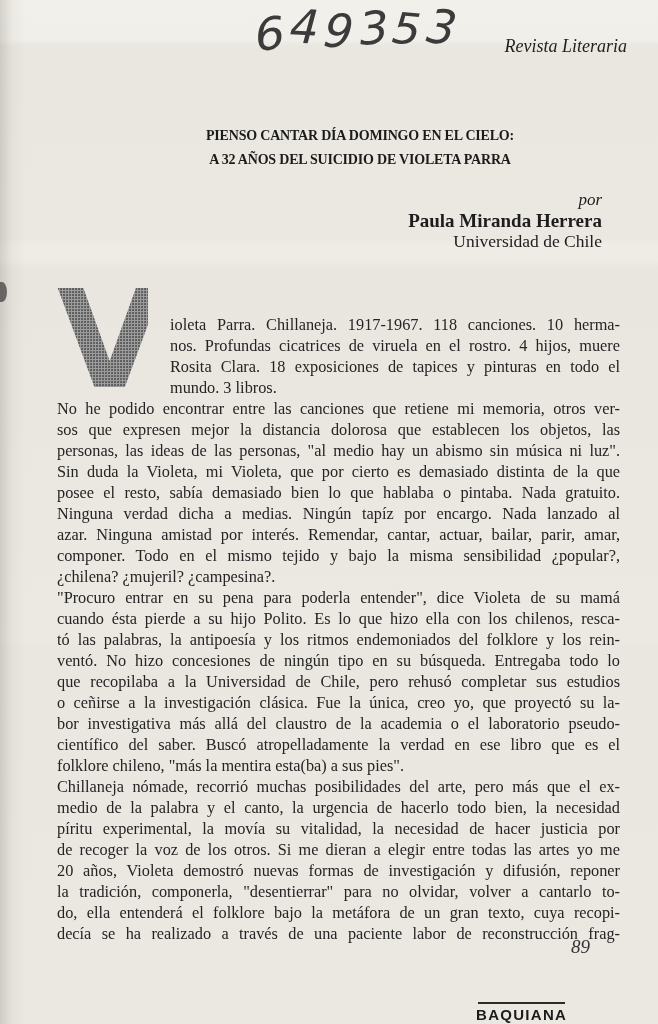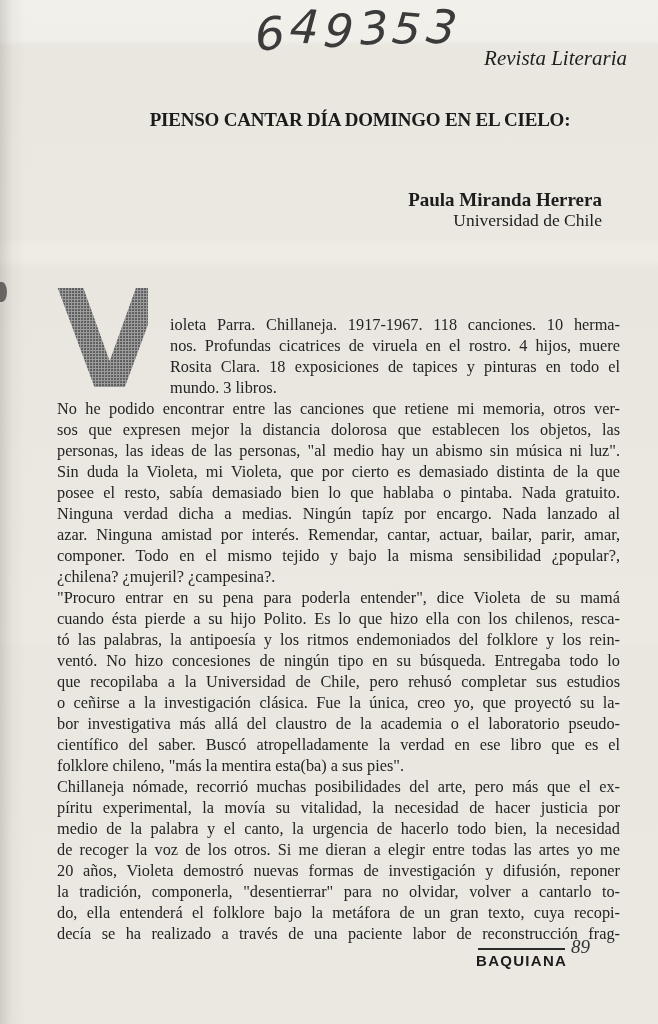--- a/index.html
+++ b/index.html
@@ -47,28 +47,28 @@
   }
   .handwritten span { display: inline-block; }
   .handwritten span:nth-child(1) { transform: rotate(-7deg) translateY(5px); }
   .handwritten span:nth-child(2) { transform: rotate(4deg)  translateY(-1px); }
   .handwritten span:nth-child(3) { transform: rotate(6deg)  translateY(4px); }
   .handwritten span:nth-child(4) { transform: rotate(-4deg) translateY(1px); }
   .handwritten span:nth-child(5) { transform: rotate(6deg)  translateY(3px) scaleY(.92); }
   .handwritten span:nth-child(6) { transform: rotate(9deg)  translateY(2px); }
 
   .journal-name {
-    position: absolute; right: 31px; top: 46px;
-    font-style: italic; font-size: 21px; color: #1f1f1f;
+    position: absolute; right: 31px; top: 36px;
+    font-style: italic; font-size: 18px; color: #1f1f1f;
   }
 
   .title-block {
-    position: absolute; left: 100px; top: 108px; width: 520px;
+    position: absolute; left: 100px; top: 124px; width: 520px;
     text-align: center;
-    font-weight: bold; font-size: 19px; line-height: 24px;
+    font-weight: bold; font-size: 14px; line-height: 24px;
     letter-spacing: -0.2px; color: #1b1b1b;
     white-space: nowrap;
   }
 
   .byline {
     position: absolute; right: 56px; top: 189px;
     text-align: right; color: #1d1d1d;
   }
   .byline .por { font-style: italic; font-size: 17px; line-height: 21px; }
   .byline .author { font-weight: bold; font-size: 19px; line-height: 21px; }
@@ -99,21 +99,21 @@
 
   .text-line { text-align: justify; text-align-last: justify; }
   .text-line.last { text-align-last: left; }
 
   .footer-issue {
     position: absolute; left: 47px; top: 966px;
     font-family: "Liberation Mono", monospace;
     font-size: 18.5px; letter-spacing: 0.4px; color: #1f1f1f;
     white-space: nowrap;
   }
-  .logo-block { position: absolute; left: 476px; top: 948px; }
+  .logo-block { position: absolute; left: 476px; top: 1002px; }
   .logo-rule { width: 87px; border-top: 2.5px solid #2b2b2b; margin-left: 2px; margin-bottom: 2px; }
   .logo-text {
     font-family: "Liberation Sans", sans-serif;
     font-weight: bold; font-size: 15px; letter-spacing: 1.3px; color: #1c1c1c;
   }
   .page-number {
     position: absolute; left: 571px; top: 936px;
     font-style: italic; font-size: 19px; color: #333;
   }
 </style>
@@ -123,23 +123,25 @@
 <div class="page">
 
   <div class="edge-smudge"></div>
 
   <div class="handwritten"><span>6</span><span>4</span><span>9</span><span>3</span><span>5</span><span>3</span></div>
 
   <div class="journal-name">Revista Literaria</div>
 
   <div class="title-block">
     <div>PIENSO CANTAR DÍA DOMINGO EN EL CIELO:</div>
+    <div>A 32 AÑOS DEL SUICIDIO DE VIOLETA PARRA</div>
   </div>
 
   <div class="byline">
+    <div class="por">por</div>
     <div class="author">Paula Miranda Herrera</div>
     <div class="affiliation">Universidad de Chile</div>
   </div>
 
   <div class="article">
     <div class="opening">
       <div class="dropcap-wrap">
         <span class="dropcap">V</span>
       </div>
       <div class="opening-lines">
@@ -166,22 +168,22 @@
         <div class="text-line">tó las palabras, la antipoesía y los ritmos endemoniados del folklore y los rein-</div>
         <div class="text-line">ventó. No hizo concesiones de ningún tipo en su búsqueda. Entregaba todo lo</div>
         <div class="text-line">que recopilaba a la Universidad de Chile, pero rehusó completar sus estudios</div>
         <div class="text-line">o ceñirse a la investigación clásica. Fue la única, creo yo, que proyectó su la-</div>
         <div class="text-line">bor investigativa más allá del claustro de la academia o el laboratorio pseudo-</div>
         <div class="text-line">científico del saber. Buscó atropelladamente la verdad en ese libro que es el</div>
         <div class="text-line last">folklore chileno, "más la mentira esta(ba) a sus pies".</div>
       </div>
     <div class="paragraph">
         <div class="text-line">Chillaneja nómade, recorrió muchas posibilidades del arte, pero más que el ex-</div>
+        <div class="text-line">medio de la palabra y el canto, la urgencia de hacerlo todo bien, la necesidad</div>
         <div class="text-line">píritu experimental, la movía su vitalidad, la necesidad de hacer justicia por</div>
-        <div class="text-line">medio de la palabra y el canto, la urgencia de hacerlo todo bien, la necesidad</div>
         <div class="text-line">de recoger la voz de los otros. Si me dieran a elegir entre todas las artes yo me</div>
         <div class="text-line">20 años, Violeta demostró nuevas formas de investigación y difusión, reponer</div>
         <div class="text-line">la tradición, componerla, "desentierrar" para no olvidar, volver a cantarlo to-</div>
         <div class="text-line">do, ella entenderá el folklore bajo la metáfora de un gran texto, cuya recopi-</div>
         <div class="text-line">decía se ha realizado a través de una paciente labor de reconstrucción frag-</div>
       </div>
   </div>
 
 
   <div class="logo-block">

